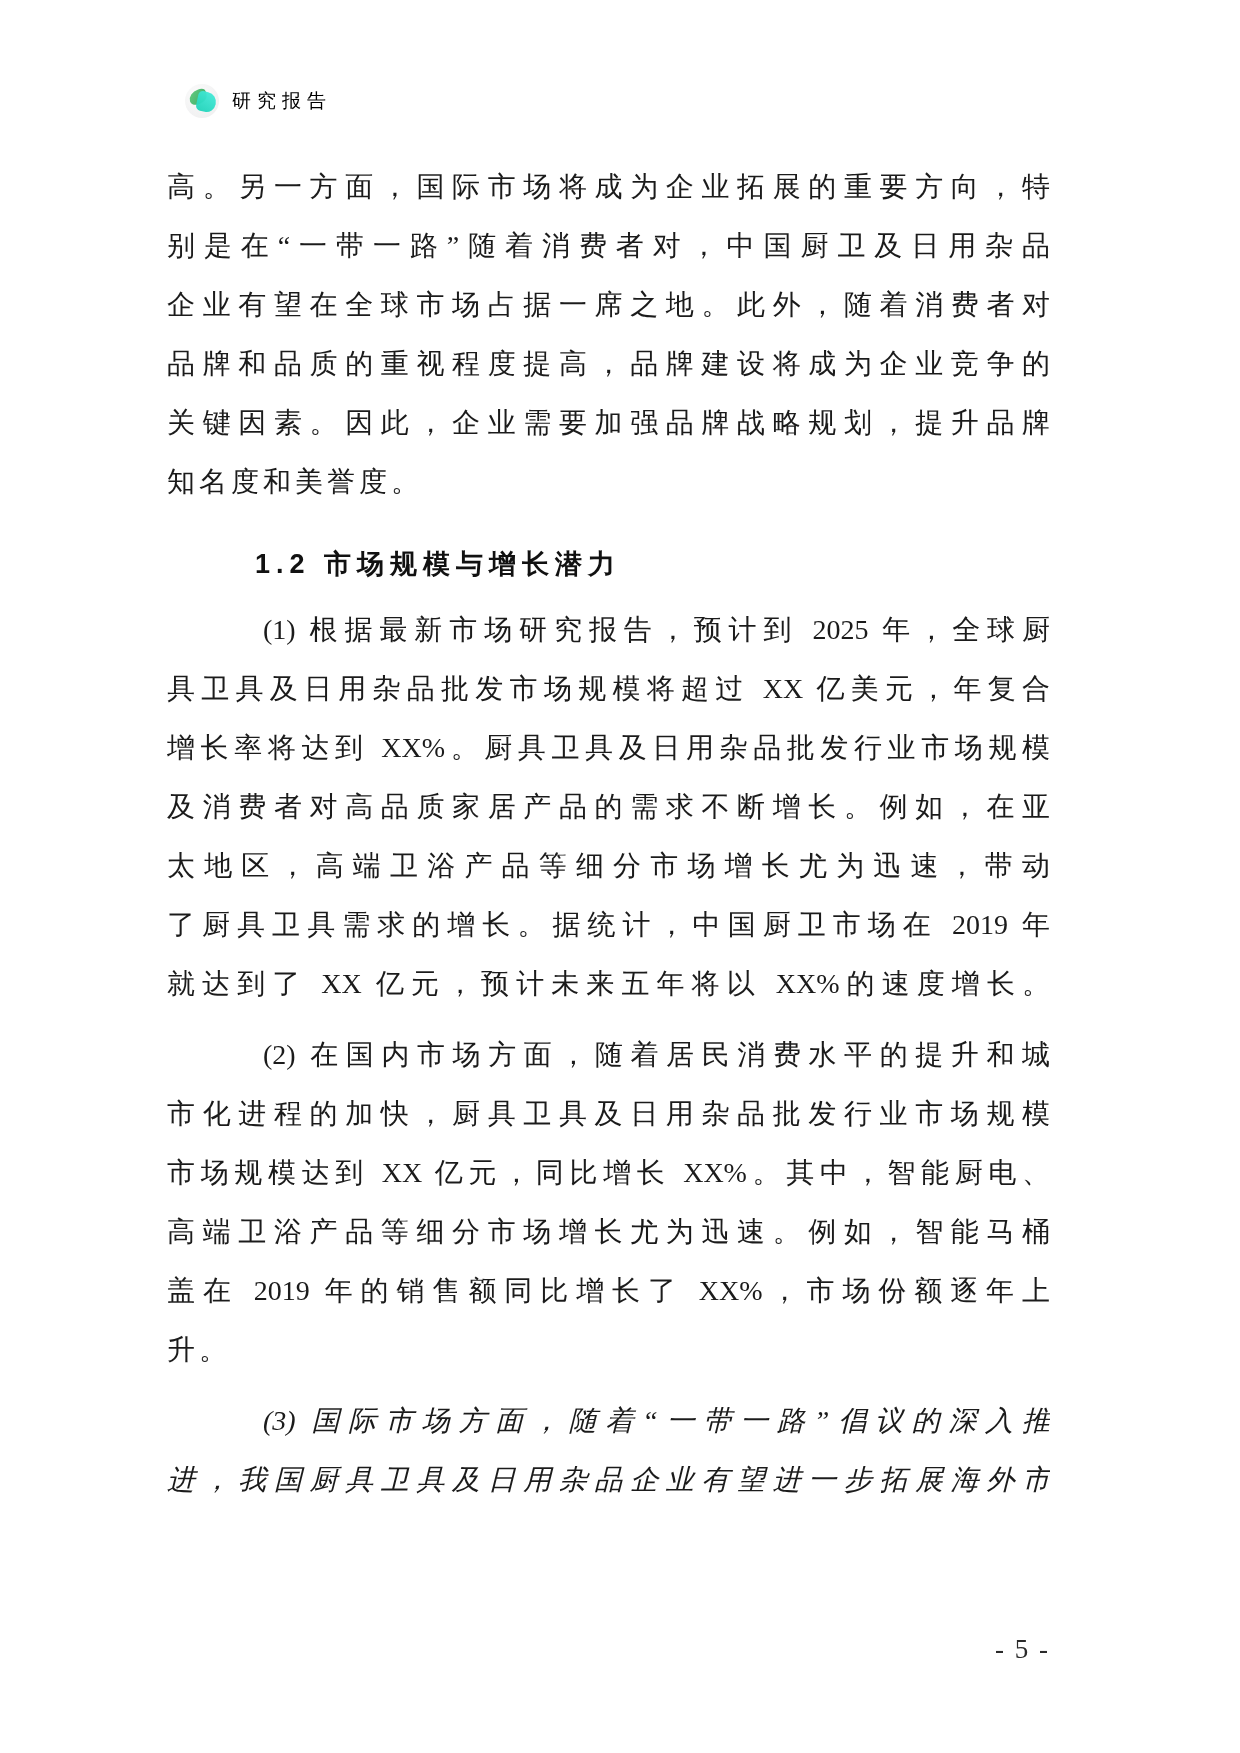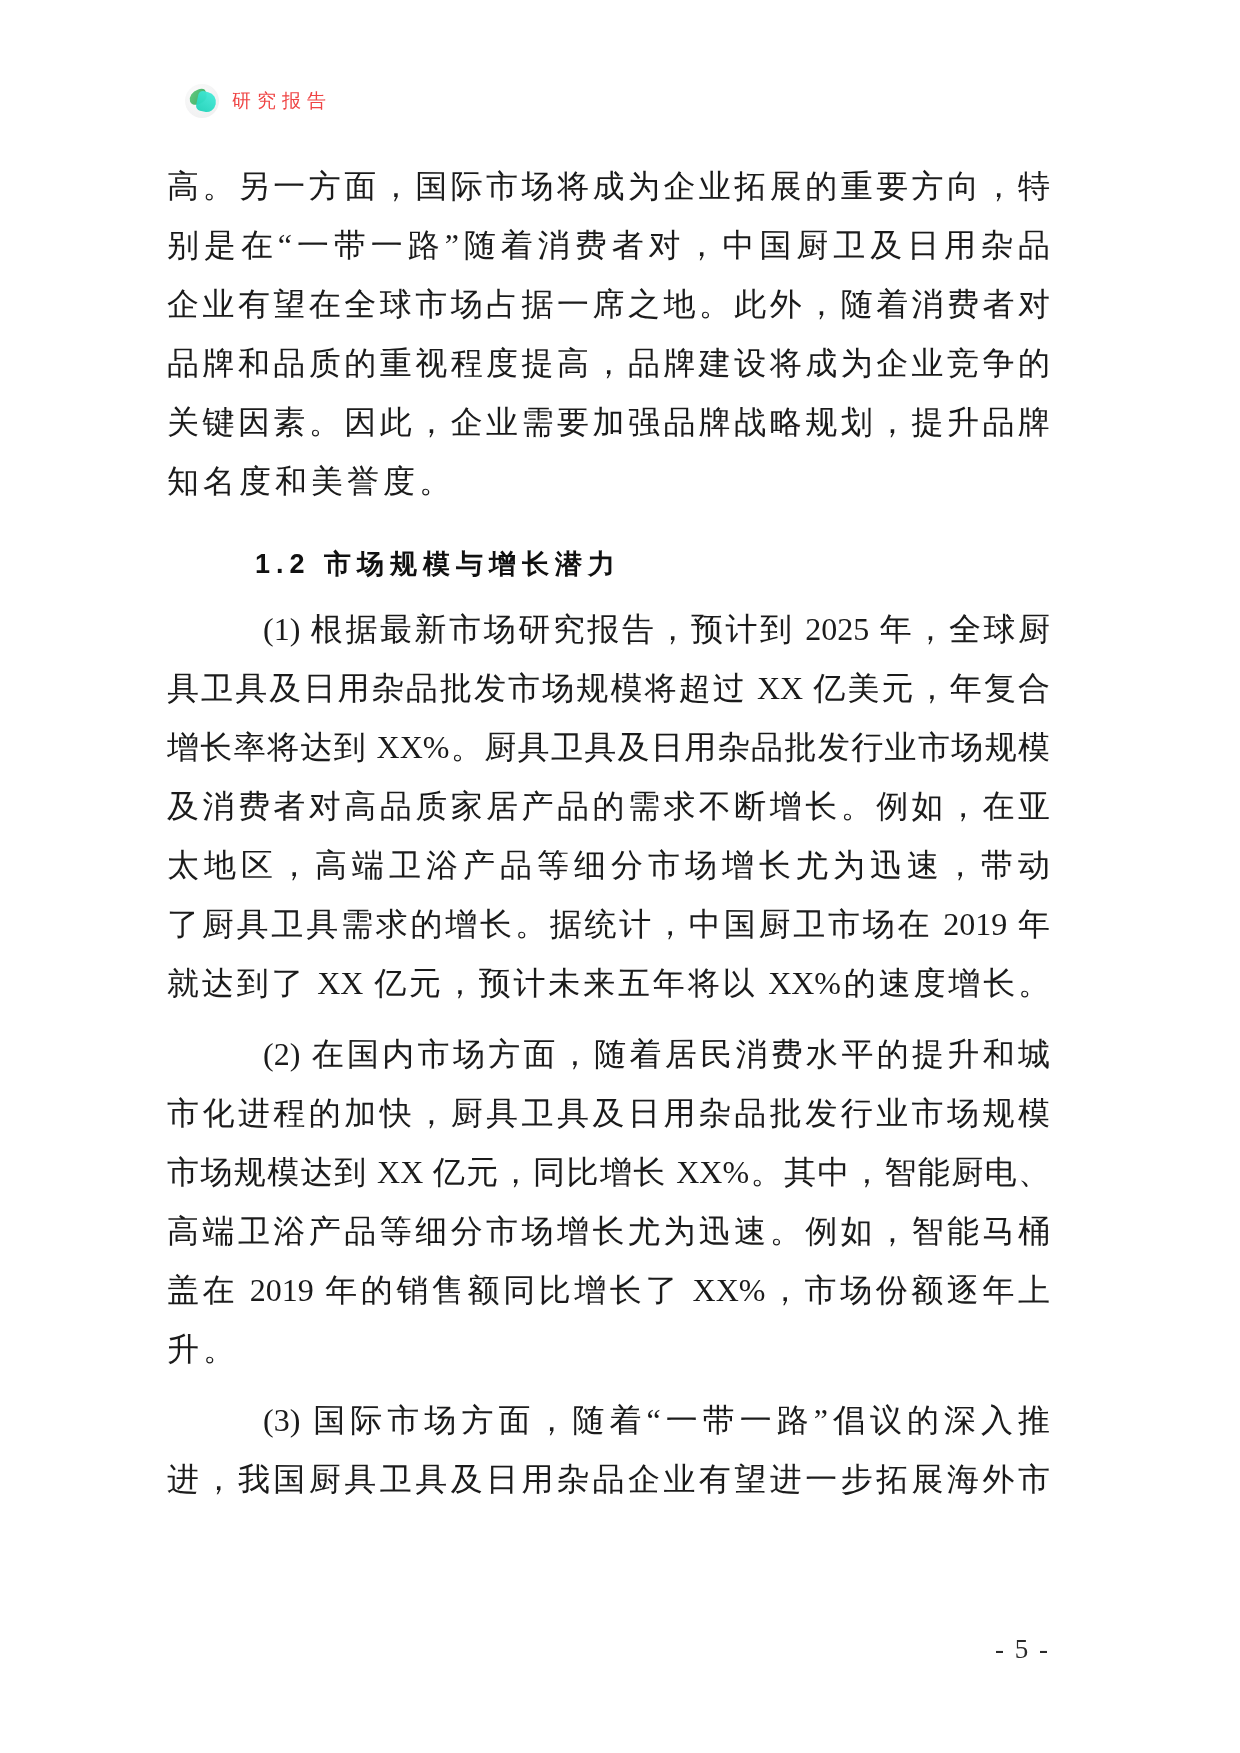--- a/index.html
+++ b/index.html
@@ -30,33 +30,33 @@
     opacity:.95;
   }
   .logo .swoosh {
     position:absolute; right:3px; top:8px; width:19px; height:20px;
     background:linear-gradient(200deg, var(--swoosh-teal-light,#46ead9), var(--swoosh-teal,#1fd3b9));
     border-radius:30% 70% 65% 35%;
     transform:rotate(12deg);
     opacity:.95;
   }
   .brand {
-    font-size:19px; letter-spacing:6px; color:#ef4444;
+    font-size:19px; letter-spacing:6px; color:#000000;
     line-height:34px; white-space:nowrap;
   }
 
   
   .doc-body {
     position:absolute; left:167px; top:157px; width:883px;
   }
   .para { margin:0 0 12px 0; }
-  .para:last-child { margin-bottom:0; }
+  .para:last-child { margin-bottom:0;font-style:italic; }
   .line {
     height:59px; line-height:59px;
-    font-size:32px;
+    font-size:28px;
     text-align:justify;
     text-align-last:justify;
     overflow:hidden;
   }
   .line.short {
     text-align:right; text-align-last:left;
     letter-spacing:4px;
   }
   .line.indent { padding-left:96px; }
 

